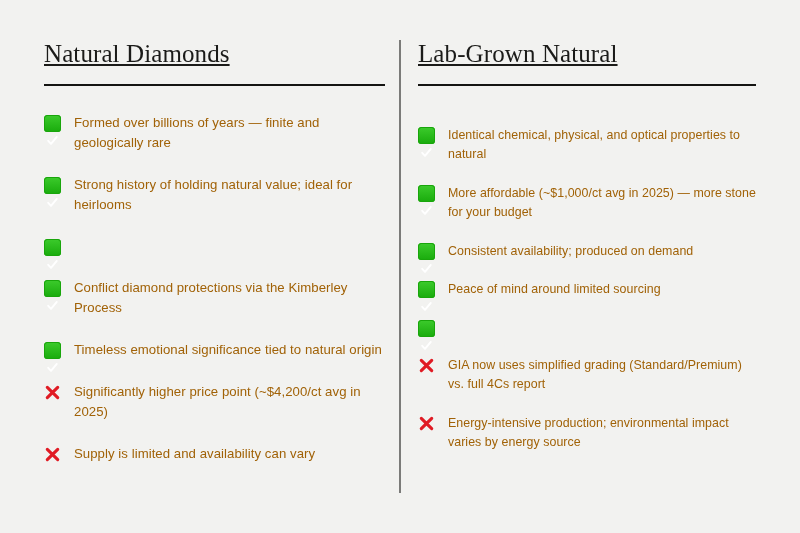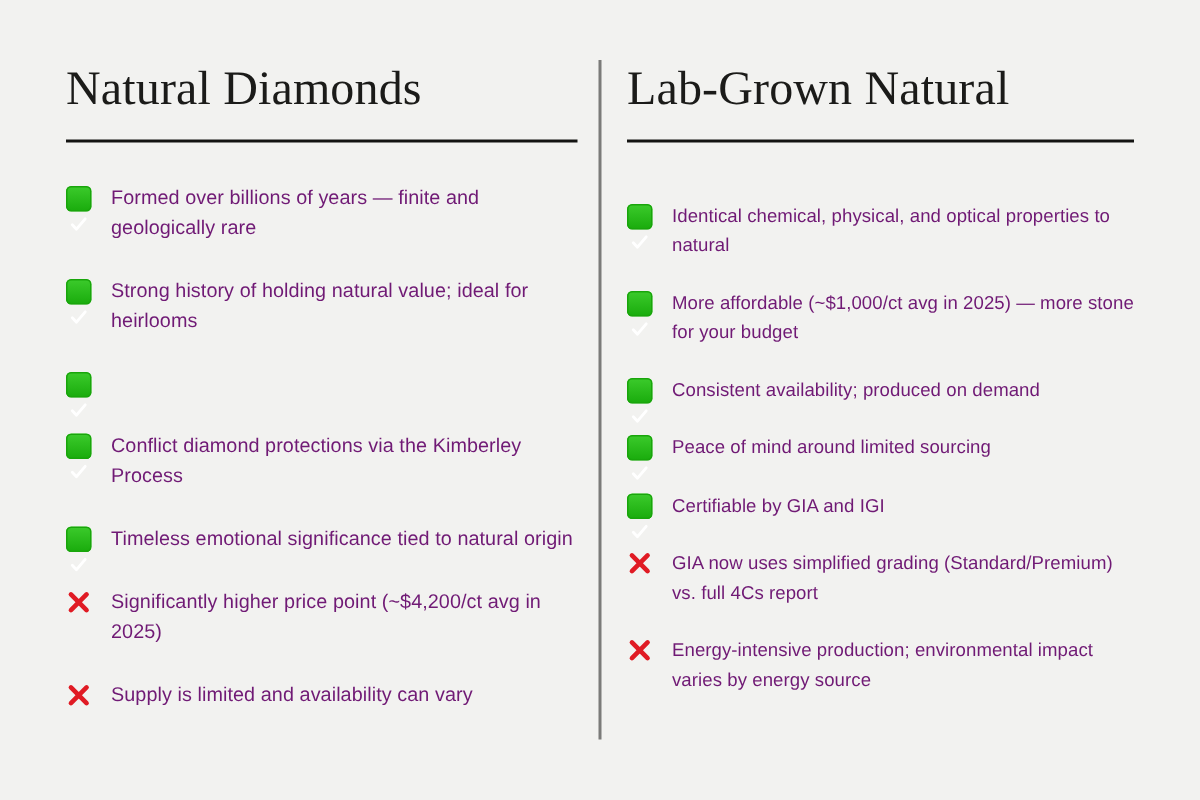--- a/index.html
+++ b/index.html
@@ -35,27 +35,28 @@
   .column.left {
     left: 44px;
     width: 341px;
   }
   .column.right {
     left: 418px;
     width: 338px;
   }
   .col-title {
     font-family: "Liberation Serif", serif;
-    font-size: 32px;
+    font-size: 25px;
     font-weight: 400;
     color: #1b1b19;
     letter-spacing: 0.1px;
     margin: 0;
     padding-top: 40px;
     white-space: nowrap;
+    text-decoration: underline;
   }
   .col-rule {
     margin-top: 16px;
     height: 1.6px;
     background: #141412;
     width: 100%;
   }
   .items {
     list-style: none;
     margin: 0;
@@ -99,21 +100,21 @@
   
   .icon-cross {
     display: block;
     width: 17px;
     height: 17px;
   }
 
   .item-text {
     font-size: 13.2px;
     line-height: 20px;
-    color: #701a75;
+    color: #a16207;
     letter-spacing: 0.05px;
   }
   .column.right .item-text {
     font-size: 12.4px;
     line-height: 19.5px;
   }
 </style>
 </head>
 <body>
 
@@ -198,21 +199,20 @@
         <li class="item">
           <span class="item-icon"><span class="icon-check"></span><svg width="17" height="17" viewBox="0 0 17 17">
               <path d="M4.2 8.8 L7 11.8 L12.8 4.9" fill="none" stroke="#ffffff" stroke-width="1.9" stroke-linecap="round" stroke-linejoin="round"></path>
             </svg></span>
           <span class="item-text">Peace of mind around limited sourcing</span>
         </li>
         <li class="item">
           <span class="item-icon"><span class="icon-check"></span><svg width="17" height="17" viewBox="0 0 17 17">
               <path d="M4.2 8.8 L7 11.8 L12.8 4.9" fill="none" stroke="#ffffff" stroke-width="1.9" stroke-linecap="round" stroke-linejoin="round"></path>
             </svg></span>
-          <span class="item-text">Certifiable by GIA and IGI</span>
         </li>
         <li class="item">
           <span class="item-icon">
             <svg class="icon-cross" width="17" height="17" viewBox="0 0 17 17">
               <path d="M3.3 3.3 L13.7 13.7 M13.7 3.3 L3.3 13.7" stroke="#e01b24" stroke-width="3.1" stroke-linecap="round"></path>
             </svg>
           </span>
           <span class="item-text">GIA now uses simplified grading (Standard/Premium) vs. full 4Cs report</span>
         </li>
         <li class="item">

